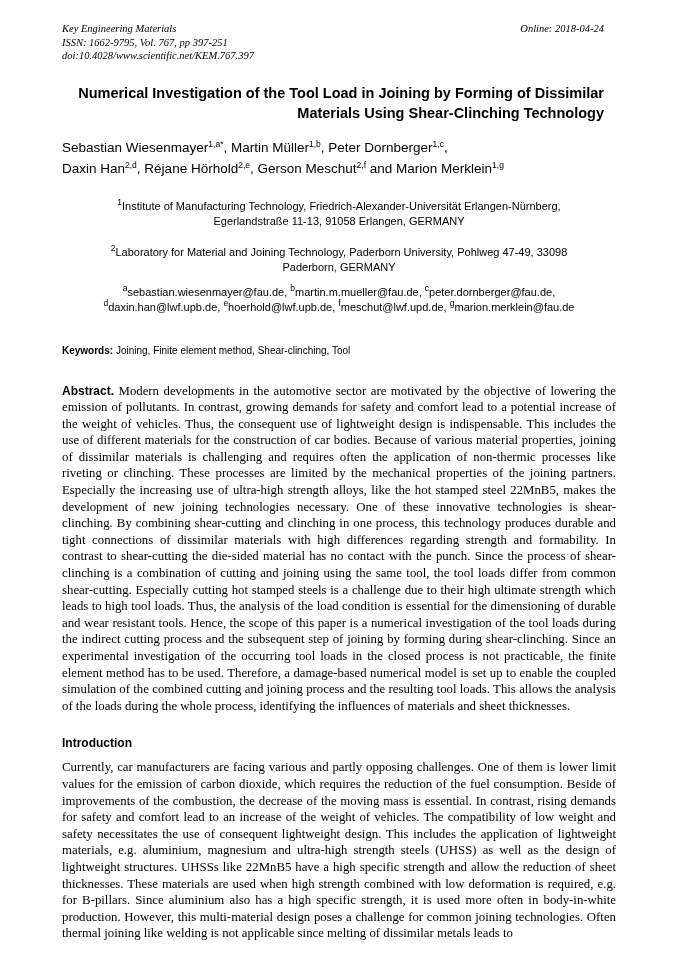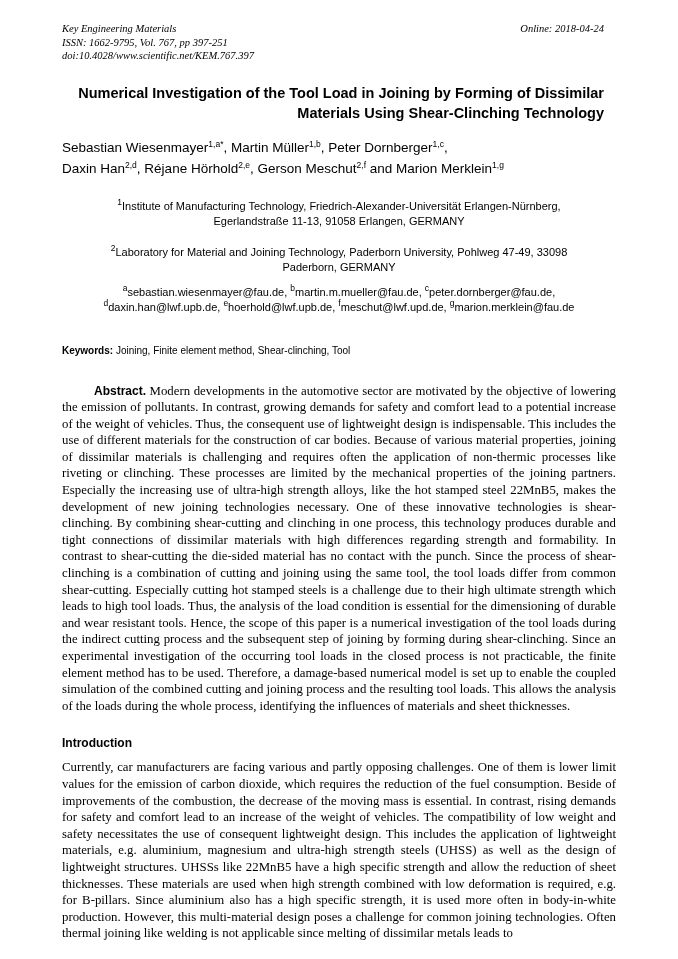--- a/index.html
+++ b/index.html
@@ -104,21 +104,20 @@
   .abstract {
     font-size: 12.8px;
     line-height: 16.6px;
     text-align: justify;
     margin-top: 24px;
   }
   .abstract .lbl {
     font-family: "Liberation Sans", sans-serif;
     font-weight: bold;
     font-size: 12px;
-    margin-left: 32px;
   }
 
   
   .section-head {
     font-family: "Liberation Sans", sans-serif;
     font-weight: bold;
     font-size: 12px;
     margin-top: 22px;
     margin-bottom: 9px;
   }

